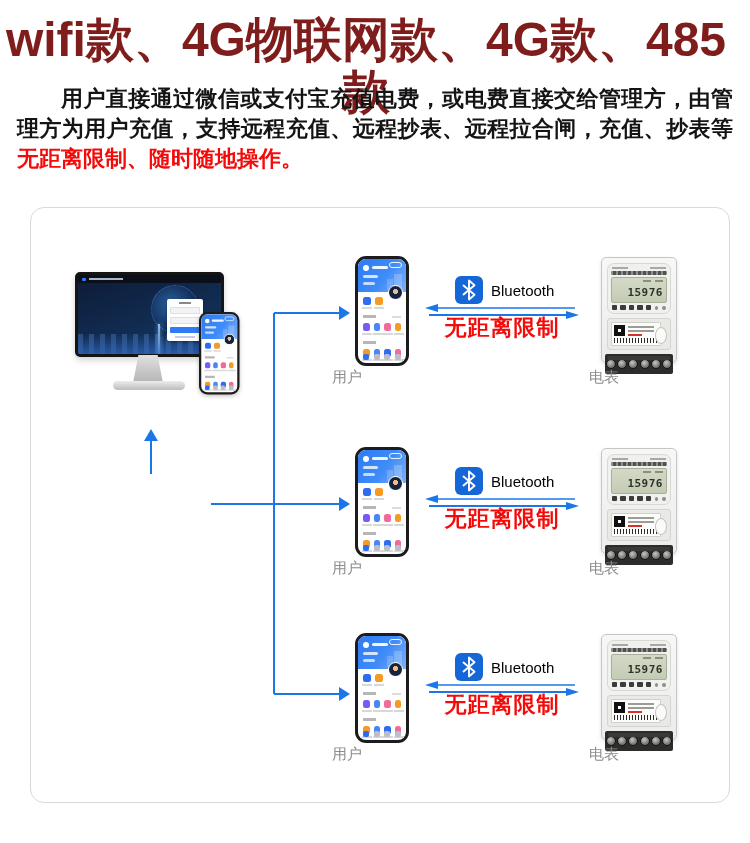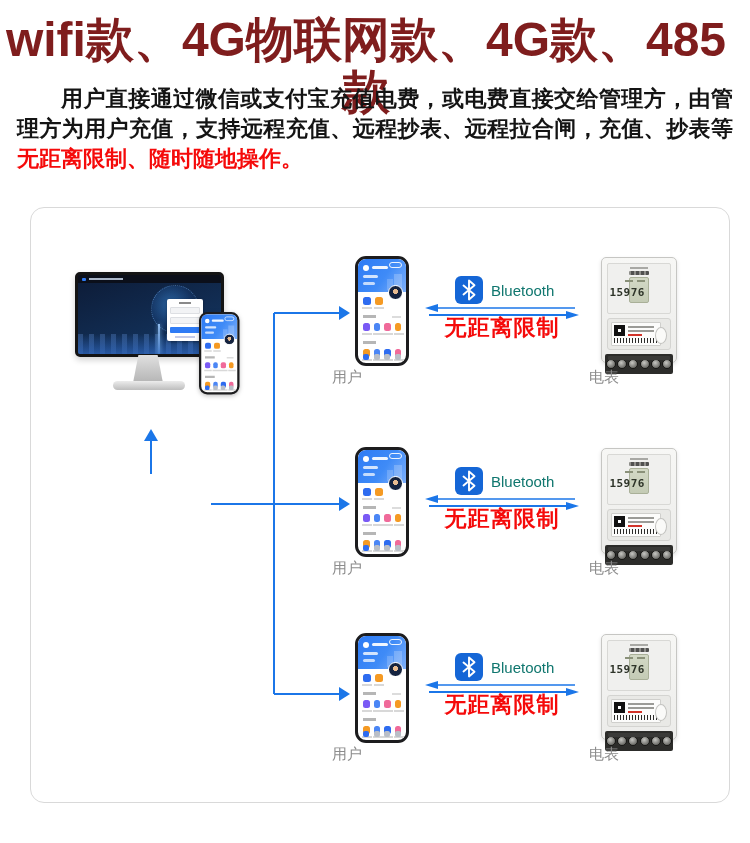--- a/index.html
+++ b/index.html
@@ -57,21 +57,21 @@
 
   
   .diagram-row{position:absolute;left:0;width:698px;height:175px;}
   .row-1{top:48px;} .row-2{top:239px;} .row-3{top:425px;}
   .phone-mount{position:absolute;left:324px;top:0;}
   .side-label{position:absolute;font-size:15px;color:var(--label-gray);}
   .user-label{left:301px;top:112px;width:100px;}
   .meter-label{left:558px;top:112px;width:100px;}
   .bt-group{position:absolute;left:424px;top:20px;height:28px;display:flex;align-items:center;gap:8px;}
   .bt-icon{width:28px;height:28px;display:block;}
-  .bt-text{font-size:15px;color:#0f766e;}
+  .bt-text{font-size:15px;color:#000000;}
   .dbl-arrow{position:absolute;left:392px;top:48px;}
   .limit-text{position:absolute;left:385px;top:57px;width:172px;text-align:center;
     font-size:22px;font-weight:bold;color:var(--alert-red);letter-spacing:1px;}
   .meter-mount{position:absolute;left:570px;top:1px;}
 
   
   .phone{width:54px;height:110px;border:3px solid #1c1c1e;border-radius:11px;background:#fff;
     box-sizing:border-box;position:relative;overflow:hidden;}
   .p-header{height:33px;border-radius:7px 7px 0 0;position:relative;
     background:linear-gradient(125deg,#2e7bf5 0%,#3f8bf7 55%,#7fb0fa 100%);}
@@ -96,21 +96,21 @@
   .sec-bar{width:13px;height:3px;background:#b6b6b6;}
   .sec-more{width:9px;height:2px;background:#dcdcdc;}
   .p-tabbar{position:absolute;left:5px;right:5px;bottom:3px;display:flex;justify-content:space-between;}
   .tab{width:6px;height:6px;border-radius:2px;background:#b9bec7;}
   .tab.on{background:#2e6cf0;}
 
   
   .meter{width:76px;height:106px;background:linear-gradient(#f7f7f5,#ececea);
     border:1px solid #c6c6c3;border-radius:5px;box-sizing:border-box;position:relative;
     box-shadow:0 2px 4px rgba(0,0,0,.12);}
-  .m-top{margin:5px 5px 0;background:#f0f0ee;border:1px solid #d8d8d5;border-radius:2px;padding:2px 21px;}
+  .m-top{margin:5px 5px 0;background:#f0f0ee;border:1px solid #d8d8d5;border-radius:7px;padding:2px 3px;}
   .m-tinyrow{display:flex;justify-content:space-between;margin:1px 1px 2px;}
   .m-tinyrow span{width:16px;height:2px;background:#a8a8a4;}
   .m-namebar{height:4px;border-radius:1px;margin-bottom:2px;
     background:repeating-linear-gradient(90deg,#8f8f8b 0 2px,#515150 2px 5px);}
   .m-lcd{height:24px;background:linear-gradient(#d3d9c6,#c4cbb5);border:1px solid #a9b098;
     border-radius:2px;position:relative;margin-bottom:2px;}
   .m-lcd-top{position:absolute;right:3px;top:2px;width:8px;height:2px;background:#8a9179;
     box-shadow:-12px 0 0 #8a9179;}
   .m-digits{position:absolute;right:3px;bottom:3px;font-family:"DejaVu Sans Mono",monospace;
     font-weight:bold;font-size:11px;color:#2e3429;letter-spacing:.5px;}

